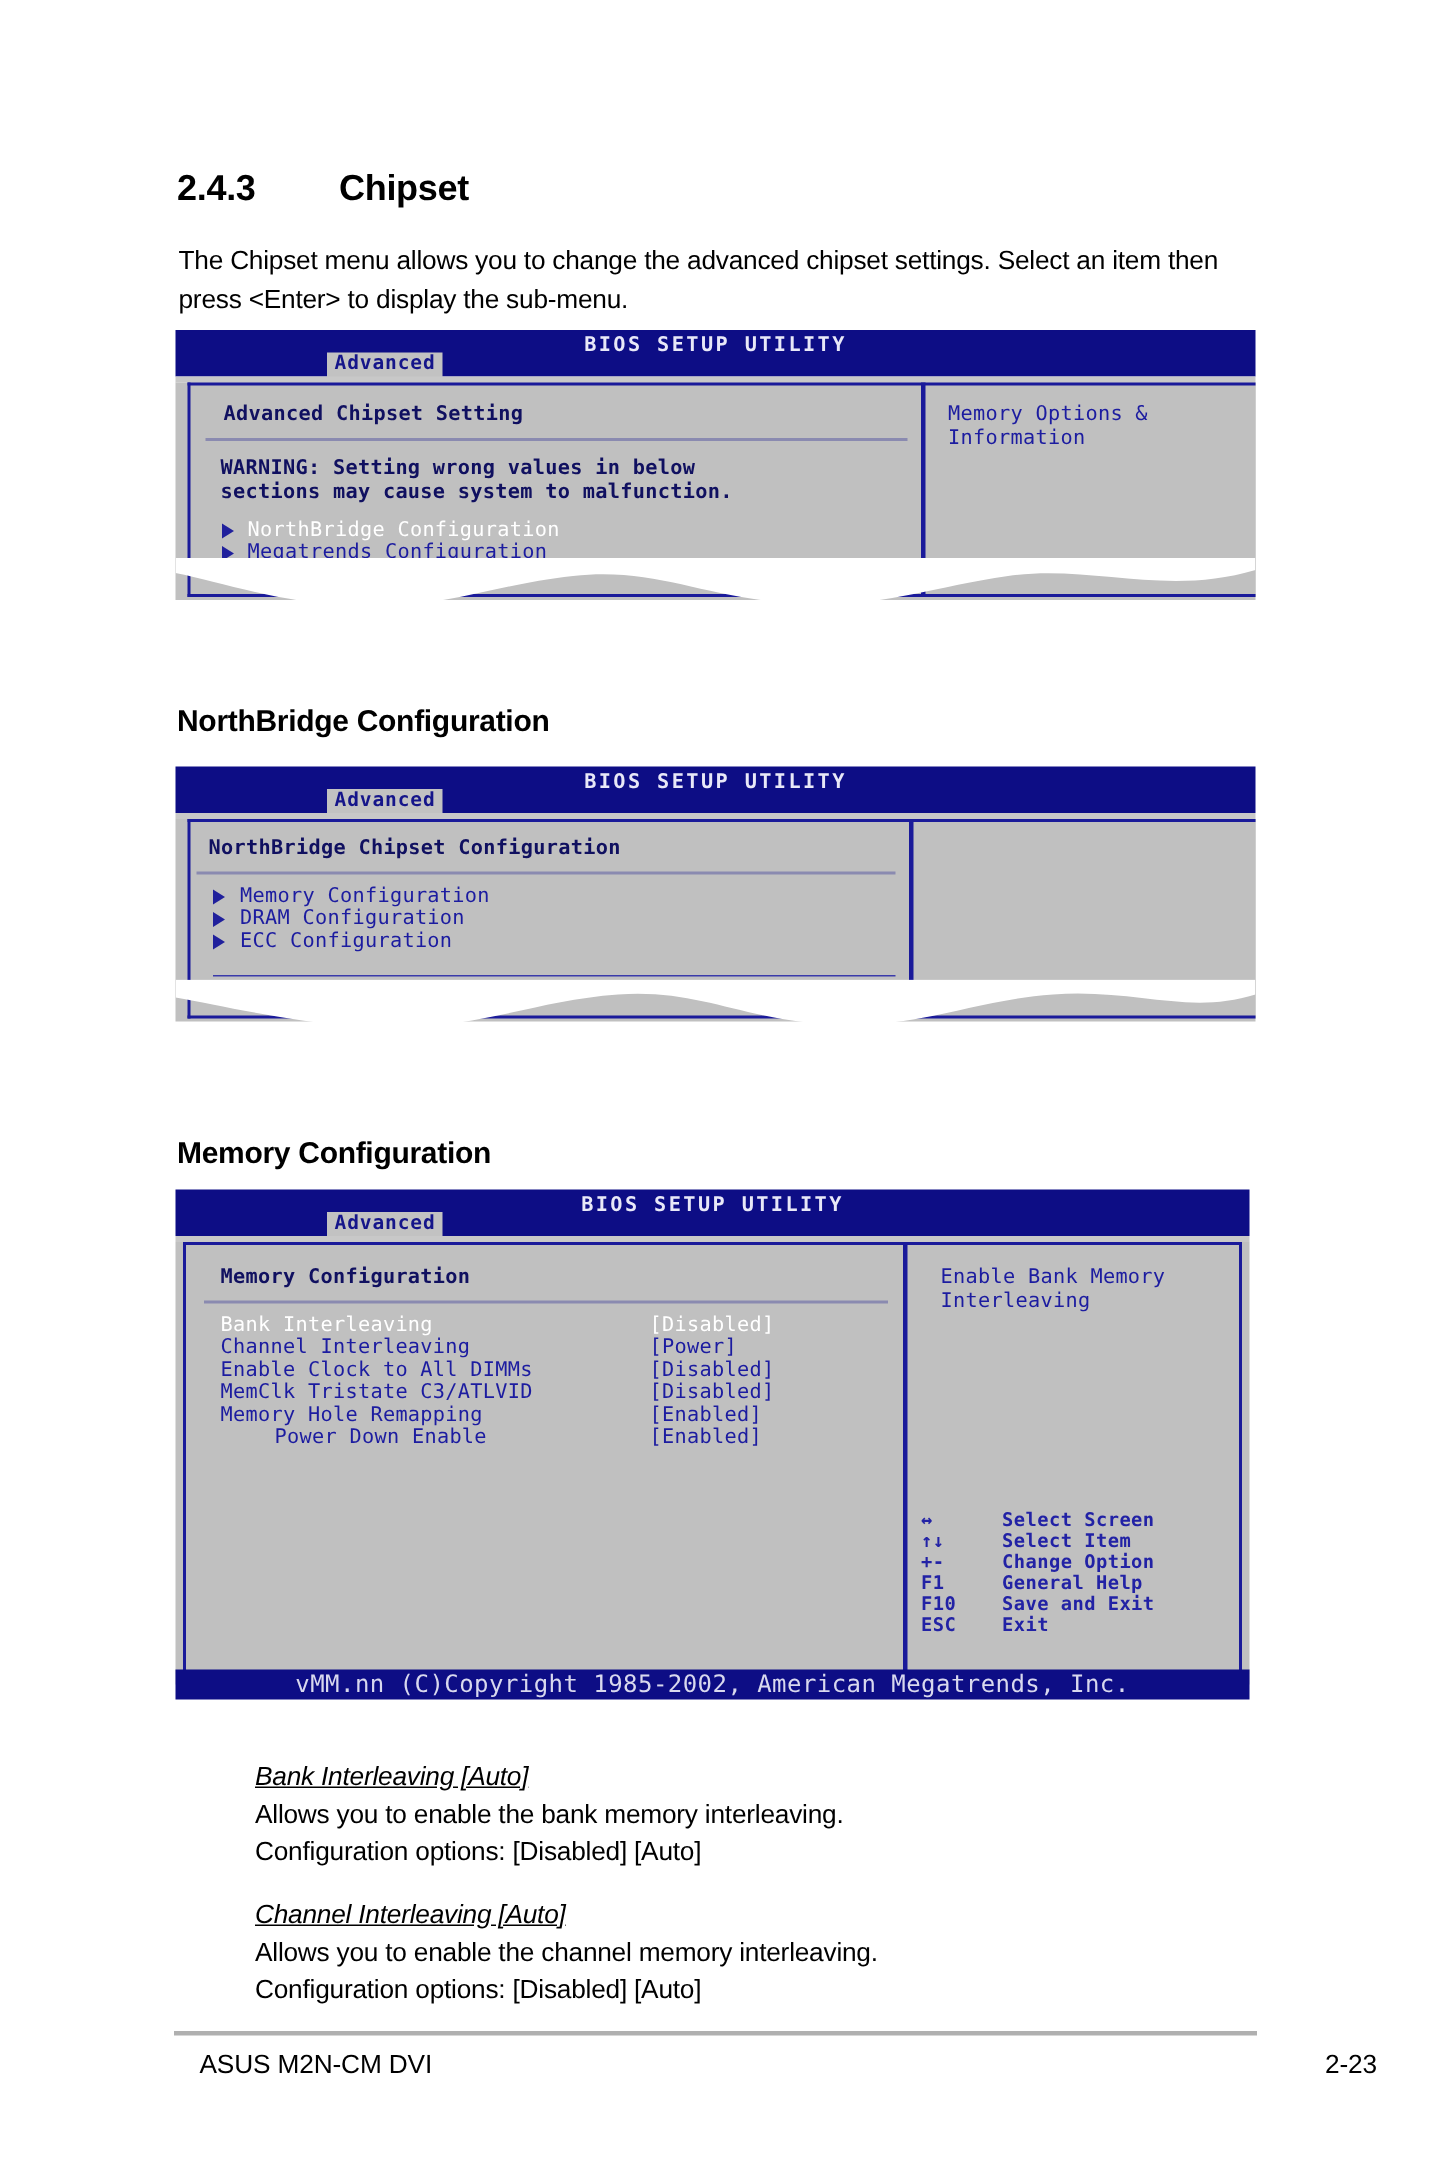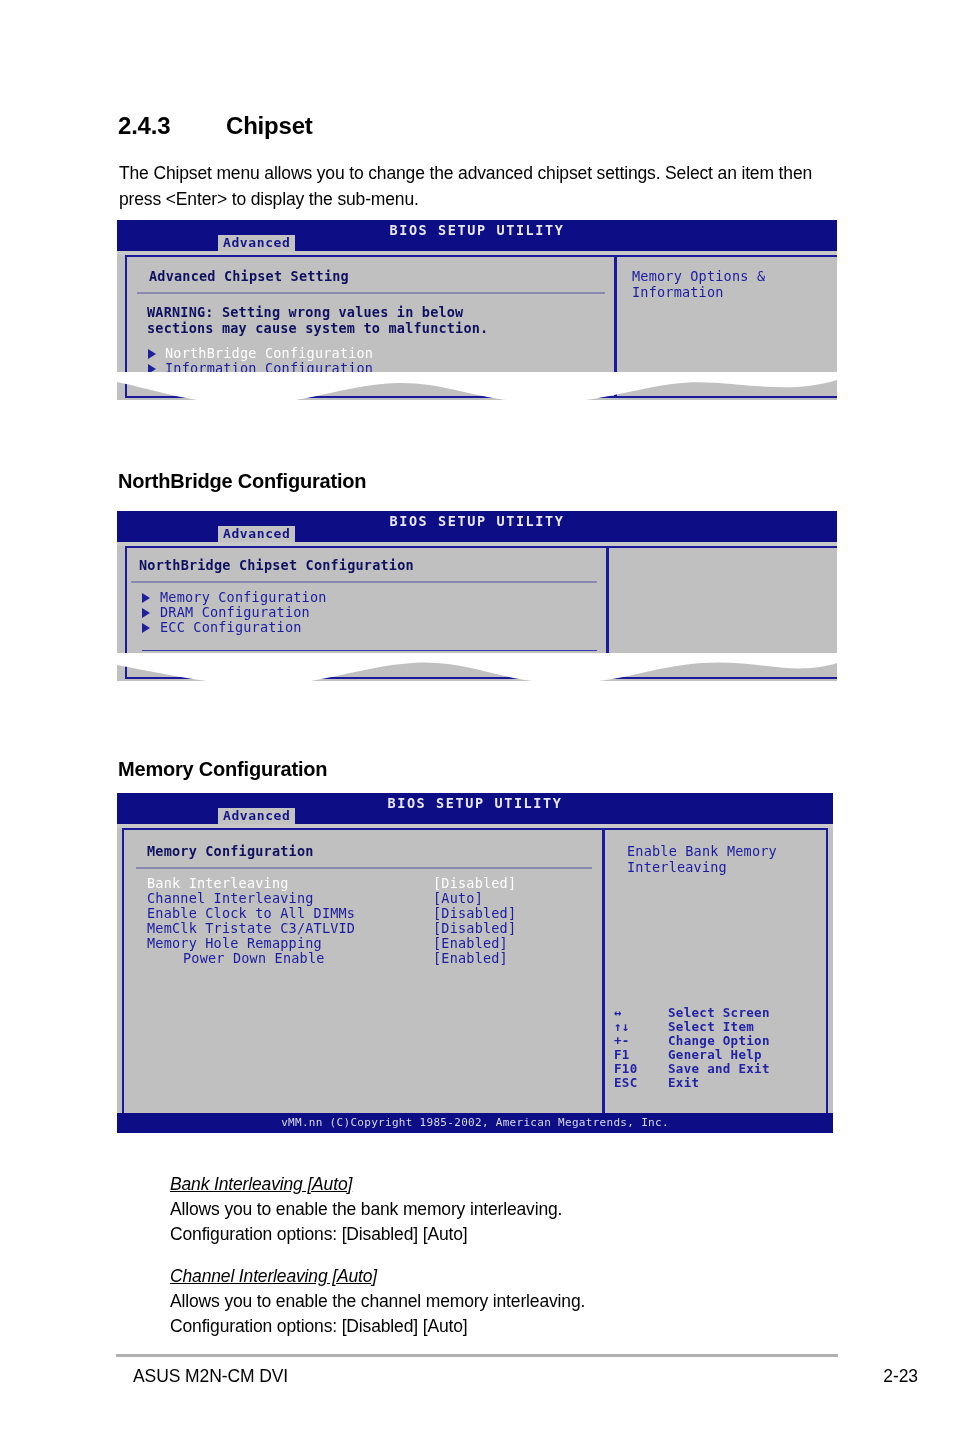--- a/index.html
+++ b/index.html
@@ -187,21 +187,21 @@
     border-bottom: 5px solid transparent;
   }
 
   .bios-footerbar {
     position: absolute;
     left: 0;
     width: 100%;
     height: 20px;
     background: #0d0d85;
     color: #d8d8ee;
-    font-size: 11px;
+    font-size: 16px;
     line-height: 20px;
     text-align: center;
     letter-spacing: 0.3px;
   }
   .bios-greybar {
     position: absolute;
     left: 0;
     width: 100%;
     height: 7px;
     background: #c8c8c8;
@@ -253,21 +253,21 @@
 
         <div class="bios-text dark" style="left:32px; top:12px; font-weight:bold;">Advanced Chipset Setting</div>
         <div class="bios-sep" style="left:20px; top:37px; width:468px;"></div>
 
         <div class="bios-text dark" style="left:30px; top:64px; font-weight:bold;">sections may cause system to malfunction.</div>
         <div class="bios-text dark" style="left:30px; top:48px; font-weight:bold;">WARNING: Setting wrong values in below</div>
 
         <div class="arrow" style="left:31px; top:94px;"></div>
         <div class="bios-text sel" style="left:48px; top:89px;">NorthBridge Configuration</div>
         <div class="arrow" style="left:31px; top:109px;"></div>
-        <div class="bios-text" style="left:48px; top:104px;">Information Configuration</div>
+        <div class="bios-text" style="left:48px; top:104px;">Megatrends Configuration</div>
 
         <div class="bios-text" style="left:515px; top:12px;">Memory Options &amp;</div>
         <div class="bios-text" style="left:515px; top:28px;">Information</div>
       </div>
 
       <div class="torn" style="top:152px;">
         <svg width="720" height="34" viewBox="0 0 720 34" preserveAspectRatio="none">
           <path d="M0,0 L720,0 L720,8 C660,26 610,4 555,12 C500,20 470,34 410,30 C350,26 320,6 265,12 C210,18 180,34 120,32 C70,30 30,16 0,10 Z" fill="#ffffff"></path>
         </svg>
       </div>
@@ -322,21 +322,21 @@
         <div class="bios-vsplit" style="left:485px; top:2px; height:284px;"></div>
 
         <div class="bios-text dark" style="left:30px; top:14px; font-weight:bold;">Memory Configuration</div>
         <div class="bios-sep" style="left:19px; top:39px; width:456px;"></div>
 
         <div>
           <div class="bios-text sel" style="left:30px; top:46px;">Bank Interleaving</div>
           <div class="bios-text sel" style="left:316px; top:46px;">[Disabled]</div>
 
           <div class="bios-text" style="left:30px; top:61px;">Channel Interleaving</div>
-          <div class="bios-text" style="left:316px; top:61px;">[Auto]</div>
+          <div class="bios-text" style="left:316px; top:61px;">[Power]</div>
 
           <div class="bios-text" style="left:30px; top:76px;">Enable Clock to All DIMMs</div>
           <div class="bios-text" style="left:316px; top:76px;">[Disabled]</div>
 
           <div class="bios-text" style="left:30px; top:91px;">MemClk Tristate C3/ATLVID</div>
           <div class="bios-text" style="left:316px; top:91px;">[Disabled]</div>
 
           <div class="bios-text" style="left:30px; top:106px;">Memory Hole Remapping</div>
           <div class="bios-text" style="left:316px; top:106px;">[Enabled]</div>
 

